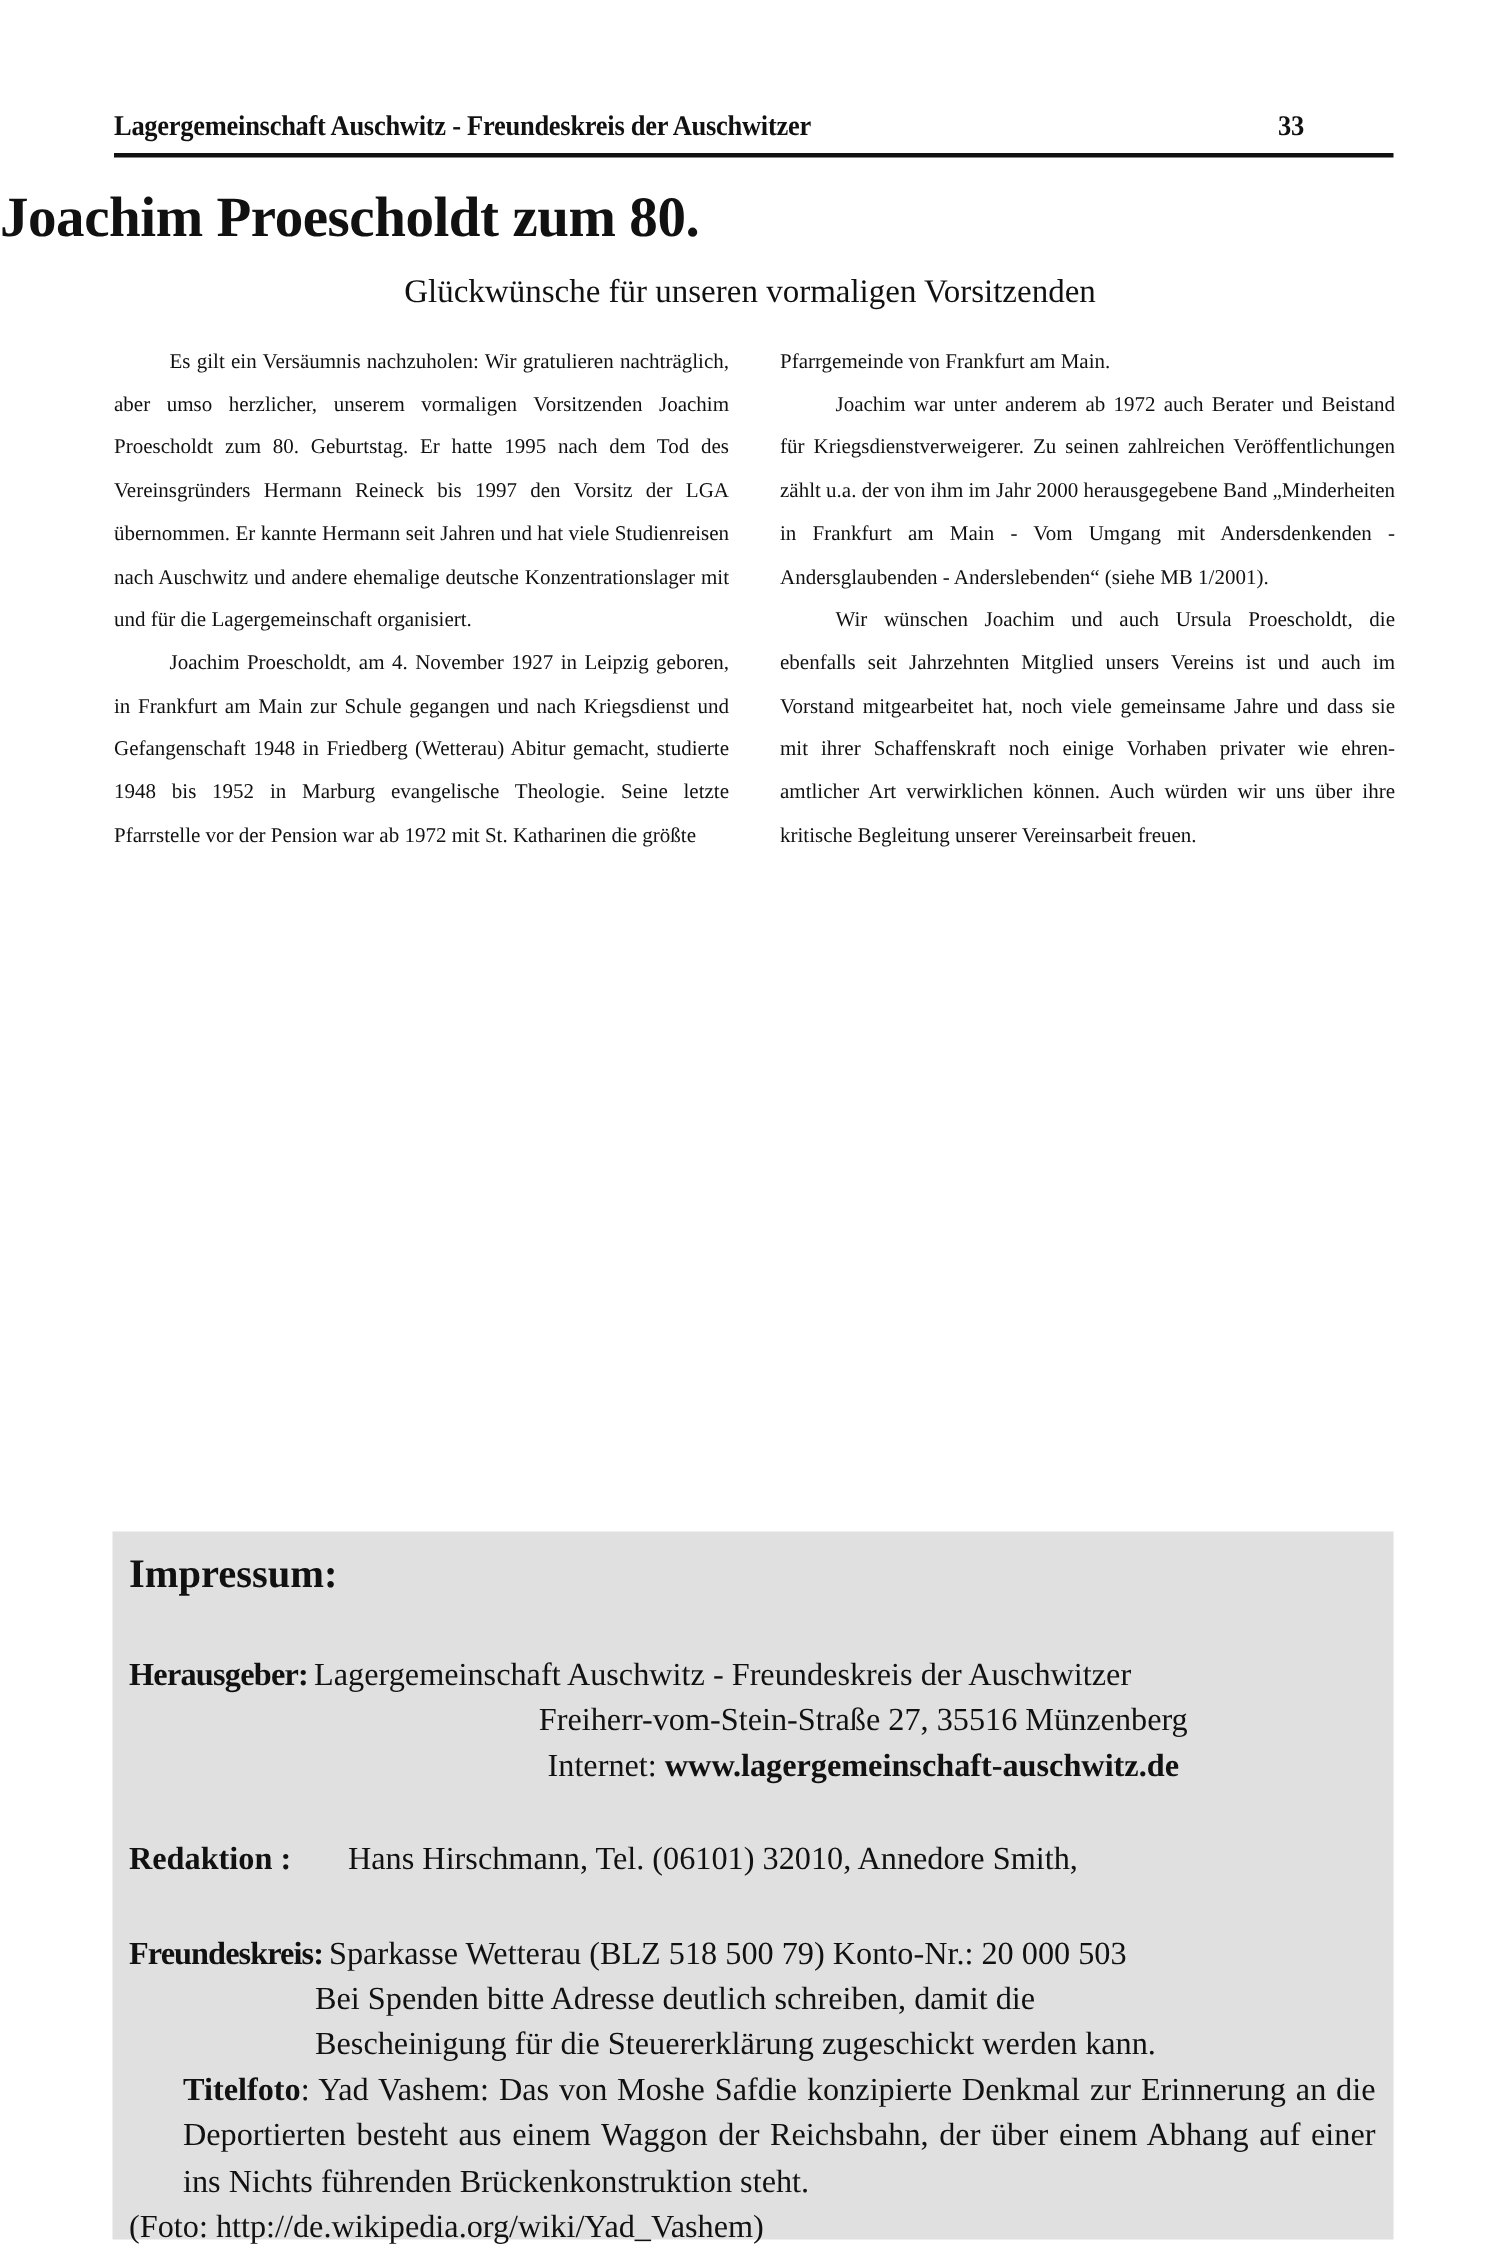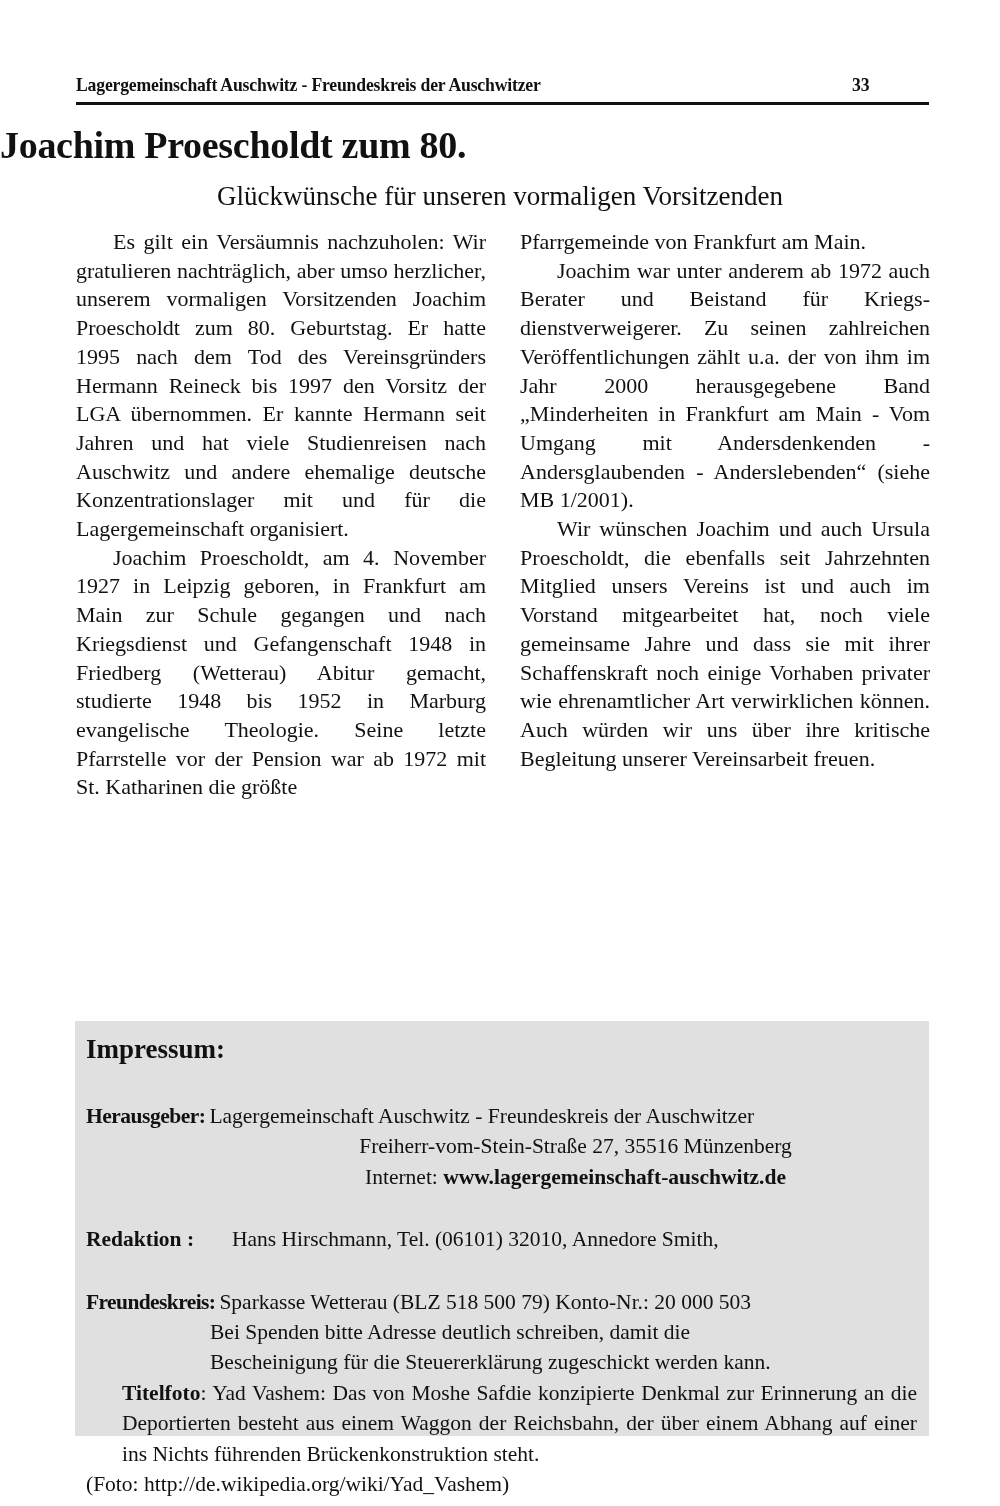--- a/index.html
+++ b/index.html
@@ -18,33 +18,33 @@
     .head-rule {
       position: absolute; left: 76px; top: 102px; width: 853px; height: 3px;
       background: #111111;
     }
     .title {
       position: absolute; left: 0; right: 0; top: 123px; text-align: left;
       font-weight: bold; font-size: 38px; letter-spacing: -0.3px;
     }
     .subtitle {
       position: absolute; left: 0; right: 0; top: 181px; text-align: center;
-      font-size: 27px;
+      font-size: 22px;
     }
     .col {
       position: absolute; top: 228px; width: 410px;
-      font-size: 22px; line-height: 28.7px;
+      font-size: 14px; line-height: 28.7px;
       text-align: justify; hyphens: manual;
     }
     .col-left { left: 76px; }
     .col-right { left: 520px; }
     .col p { margin: 0; text-indent: 37px; }
     .col p.noindent { text-indent: 0; }
     .impressum {
-      position: absolute; left: 75px; top: 1021px; width: 854px; height: 415px;
+      position: absolute; left: 75px; top: 1021px; width: 854px; height: 472px;
       background: #e0e0e0; box-sizing: border-box; padding: 8px 12px 0 11px;
       font-size: 21.5px; line-height: 30.4px;
     }
     .imp-title { font-weight: bold; font-size: 27px; line-height: 40px; margin-bottom: 2px; }
     .imp-row { display: flex; white-space: nowrap; margin-top: 32px; }
     .imp-label { font-weight: bold; }
     .indent-1 { padding-left: 148px; white-space: nowrap; text-align: center; }
     .indent-2 { padding-left: 124px; white-space: nowrap; }
     .url { font-weight: bold; }
     .redaktion-label { font-weight: bold; width: 146px; display: inline-block; }

